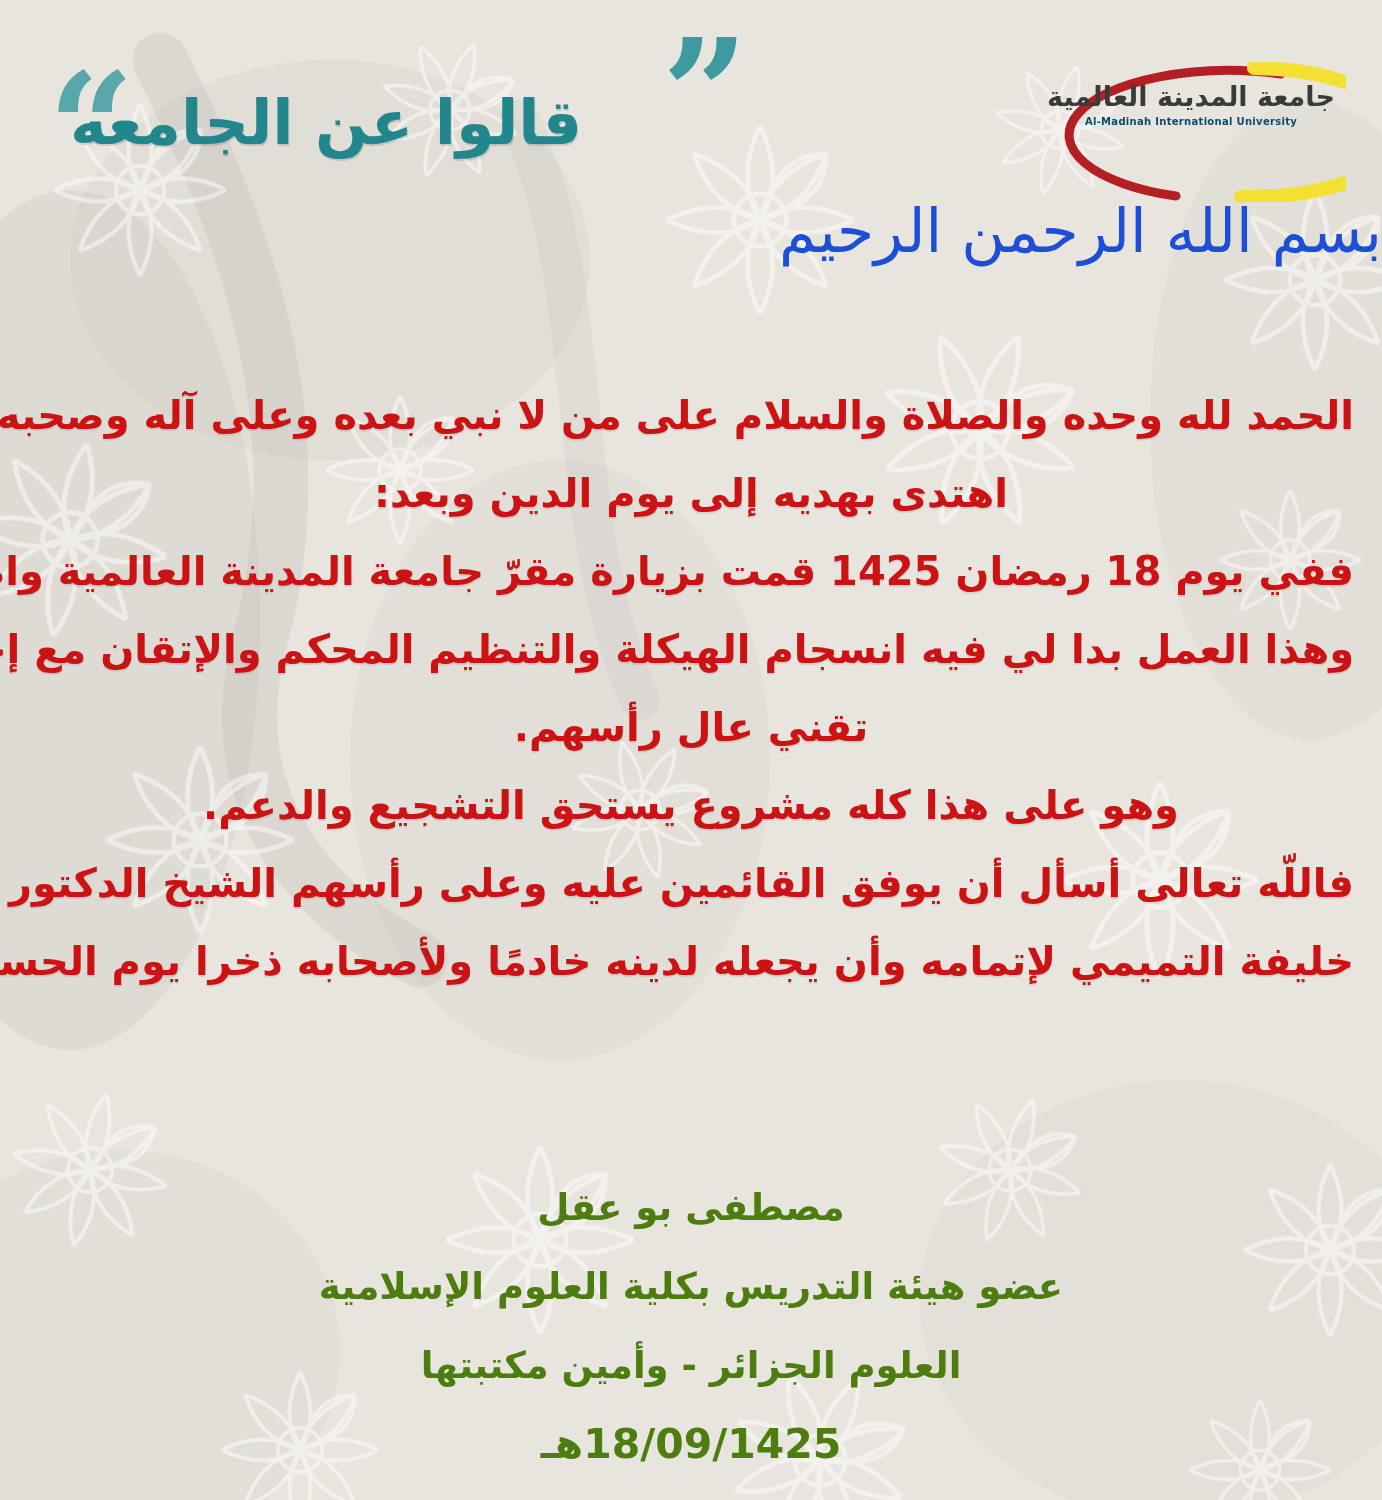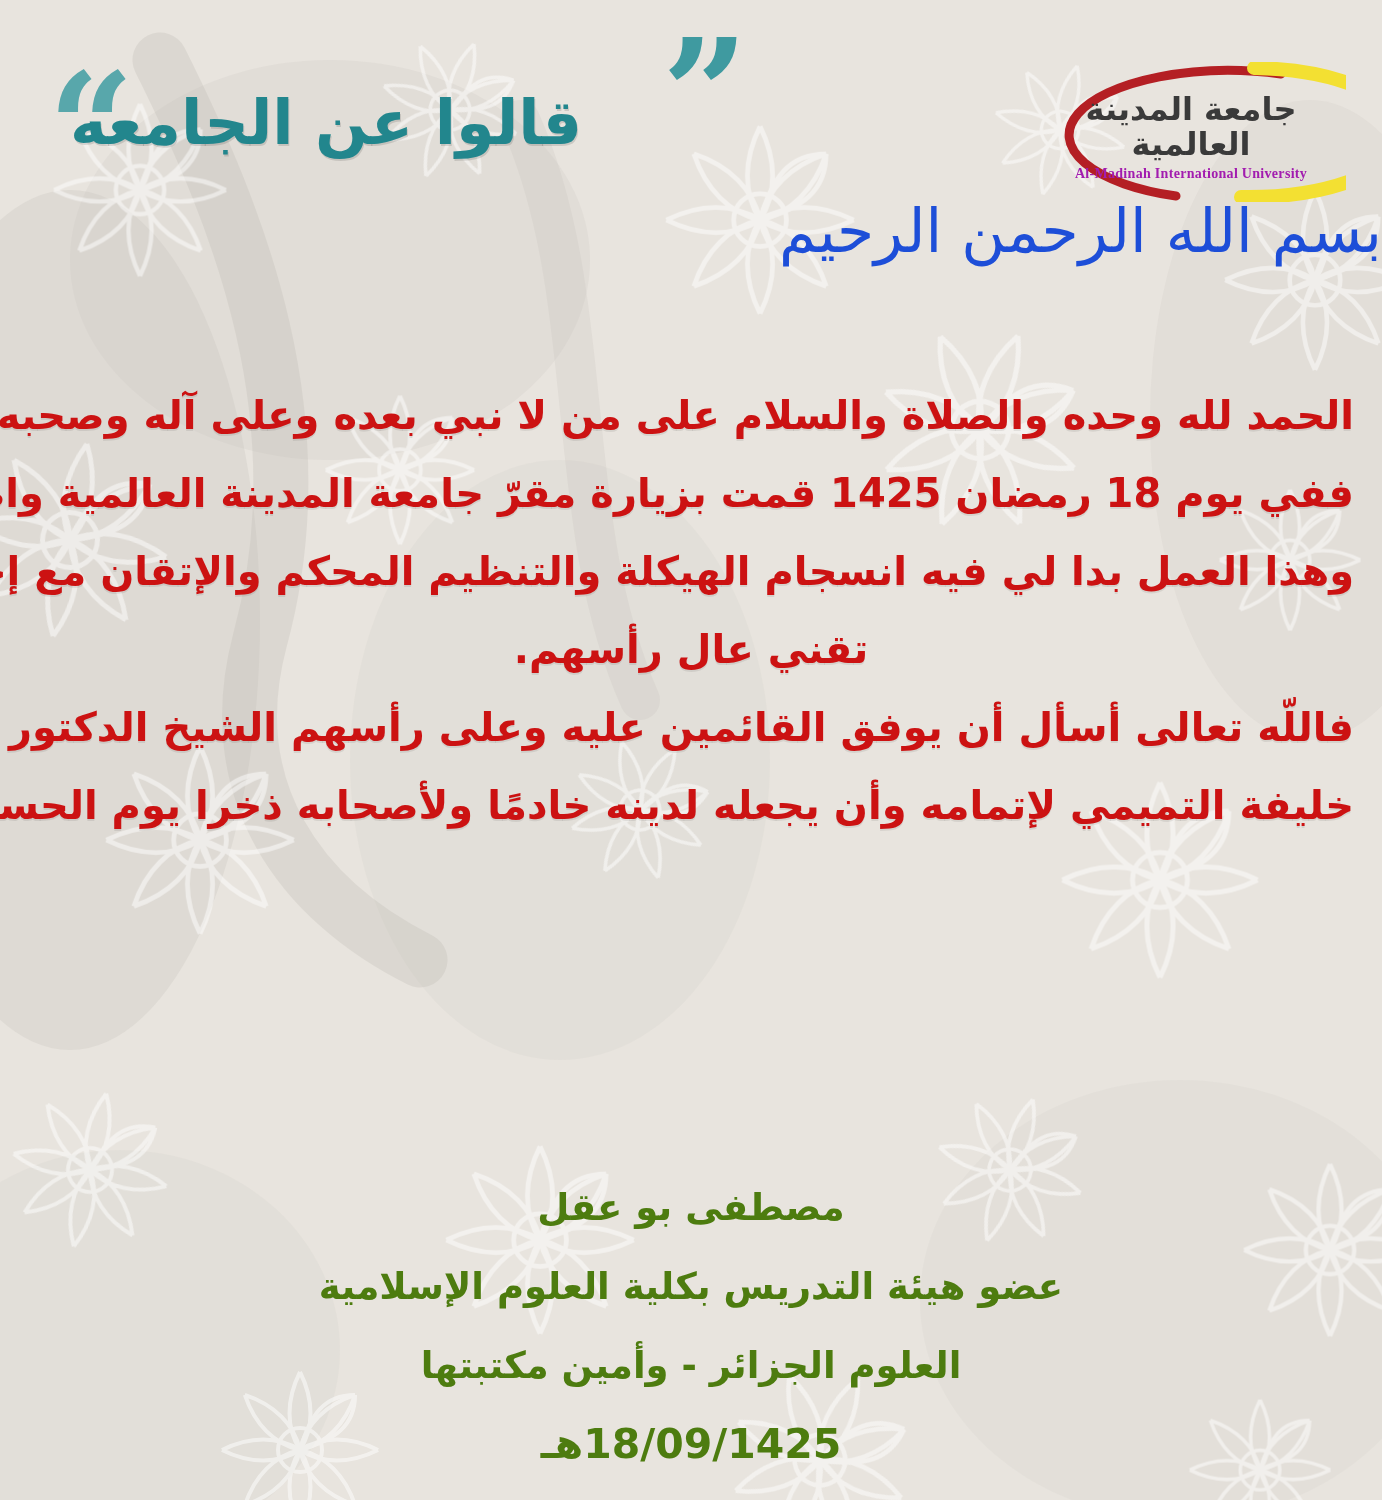--- a/index.html
+++ b/index.html
@@ -35,27 +35,27 @@
     color:#22868d;
     white-space:nowrap;
     text-shadow:1px 2px 0 rgba(0,0,0,0.12);
   }
 
   
   .logo{position:absolute;top:62px;left:1036px;width:310px;height:140px;direction:ltr;}
   .logo svg{position:absolute;inset:0;}
   .logo-text{position:absolute;inset:0;text-align:center;}
   .logo-ar{
-    margin:30px 0 0 0;
-    font-size:32px;font-weight:bold;color:#3a3a3a;line-height:1.1;
+    margin:20px 0 0 0;
+    font-size:27px;font-weight:bold;color:#3a3a3a;line-height:1.1;
   }
   .logo-en{
     margin:4px 0 0 0;
-    font-size:14px;font-weight:bold;color:#a21caf;
-    direction:ltr;letter-spacing:0.3px;font-family:Liberation Serif, serif;
+    font-size:10px;font-weight:bold;color:#0c4a6e;
+    direction:ltr;letter-spacing:0.3px;
   }
 
   
   .basmala{
     position:absolute;top:196px;left:0;right:0;
     margin:0;text-align:right;
     font-size:60px;font-weight:normal;
     color:#1d4ed8;
     letter-spacing:1px;
   }
@@ -161,23 +161,25 @@
     <div class="logo-text">
       <p class="logo-ar">جامعة المدينة العالمية</p>
       <p class="logo-en">Al-Madinah International University</p>
     </div>
   </div>
 
   <p class="basmala">بسم الله الرحمن الرحيم</p>
 
   <div class="testimonial">
     <p>الحمد لله وحده والصلاة والسلام على من لا نبي بعده وعلى آله وصحبه ومن</p>
+    <p>اهتدى بهديه إلى يوم الدين وبعد:</p>
     <p>ففي يوم 18 رمضان 1425 قمت بزيارة مقرّ جامعة المدينة العالمية واطلعت فيها</p>
     <p>وهذا العمل بدا لي فيه انسجام الهيكلة والتنظيم المحكم والإتقان مع إحكام</p>
     <p>تقني عال رأسهم.</p>
+    <p>وهو على هذا كله مشروع يستحق التشجيع والدعم.</p>
     <p>فاللّه تعالى أسأل أن يوفق القائمين عليه وعلى رأسهم الشيخ الدكتور محمد بن</p>
     <p>خليفة التميمي لإتمامه وأن يجعله لدينه خادمًا ولأصحابه ذخرا يوم الحساب.</p>
   </div>
 
   <div class="signature">
     <p>مصطفى بو عقل</p>
     <p>عضو هيئة التدريس بكلية العلوم الإسلامية</p>
     <p>العلوم الجزائر - وأمين مكتبتها</p>
     <p class="date-line">18/09/1425هـ</p>
   </div>

